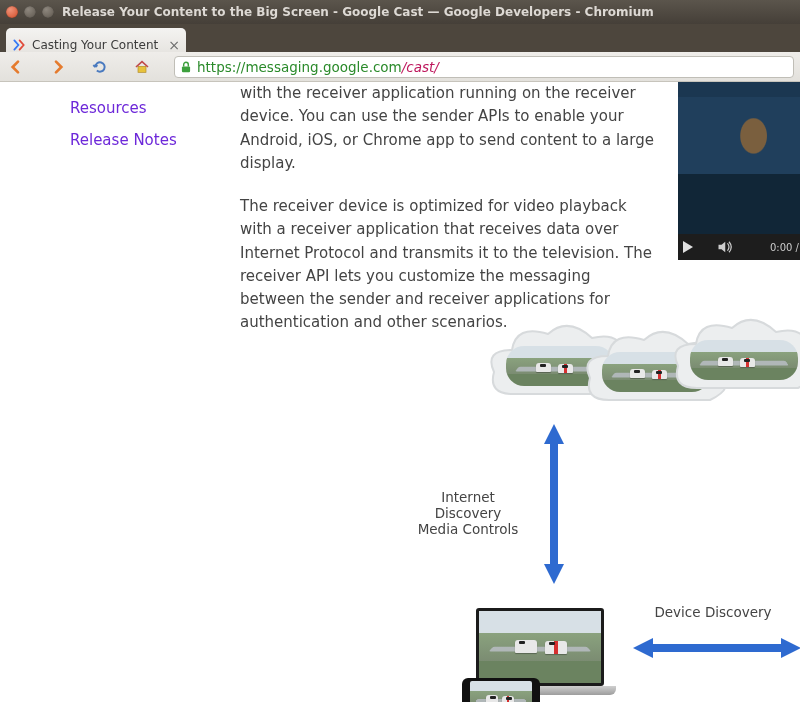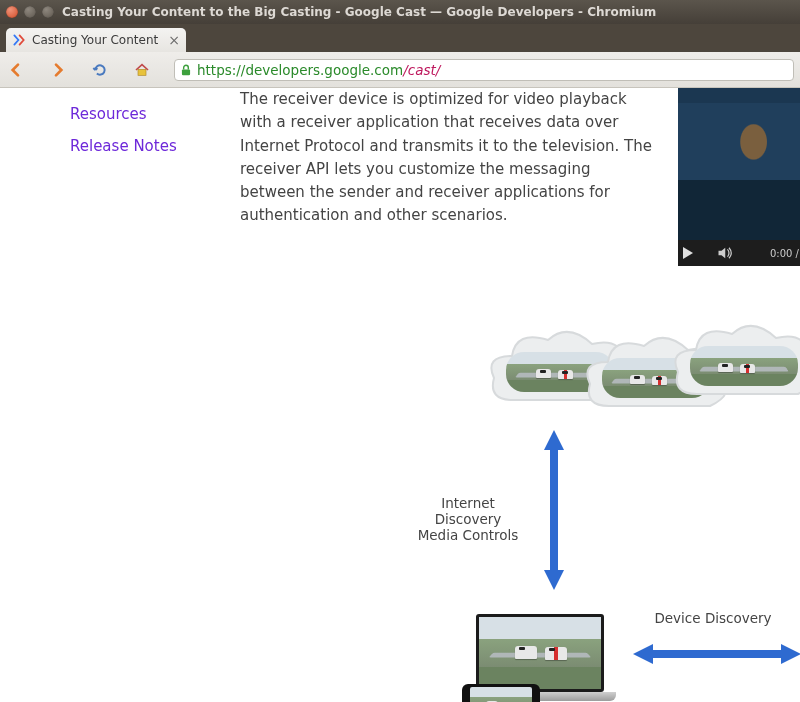--- a/index.html
+++ b/index.html
@@ -8,27 +8,27 @@
   
   .titlebar { height:24px; background:linear-gradient(#5b554c,#453f38); display:flex; align-items:center; color:#ddd9d4; font-size:12px; font-weight:bold; padding-left:6px; }
   .win-btns { display:flex; gap:6px; margin-right:8px; }
   .win-btn { width:12px; height:12px; border-radius:50%; box-shadow:inset 0 0 1px rgba(0,0,0,.6); }
   .wb-close { background:radial-gradient(circle at 35% 30%, #f09379, #d14d29); }
   .wb-min   { background:radial-gradient(circle at 35% 30%, #8e877e, #5d564d); }
   .wb-max   { background:radial-gradient(circle at 35% 30%, #8e877e, #5d564d); }
 
   
   .tabstrip { height:28px; background:#4d463d; display:flex; align-items:flex-end; padding-left:6px; }
-  .tab { height:24px; background:linear-gradient(#f4f3f1,#e7e5e1); border-radius:5px 5px 0 0; display:flex; align-items:center; font-size:12px; color:#3b3b3b; padding:0 6px 0 6px; }
+  .tab { height:24px; background:linear-gradient(#f4f3f1,#e7e5e1); border-radius:5px 5px 0 0; display:flex; align-items:flex-end; font-size:12px; color:#3b3b3b; padding:0 6px 0 6px; }
   .favicon { width:14px; height:14px; margin-right:6px; display:flex; align-items:center; justify-content:center; }
   .favicon svg { width:14px; height:14px; }
   .tab-close { margin-left:10px; color:#6d6d6d; font-size:14px; line-height:1; }
 
   
-  .toolbar { height:36px; background:linear-gradient(#efedea,#e3e1dc); border-bottom:1px solid #c7c4bc; display:flex; align-items:center; padding:0 6px; gap:22px; }
+  .toolbar { height:30px; background:linear-gradient(#efedea,#e3e1dc); border-bottom:1px solid #c7c4bc; display:flex; align-items:center; padding:0 6px; gap:22px; }
   .tbtn { width:20px; height:20px; display:flex; align-items:center; justify-content:center; }
   .tbtn svg { width:16px; height:16px; }
   .url-bar { flex:1; height:22px; background:#fff; border:1px solid #c0beb7; border-radius:4px; display:flex; align-items:center; font-size:13.5px; padding:0 4px; overflow:hidden; }
   .lock { width:14px; height:14px; margin-right:4px; }
   .u-https { color:#2a8a2a; }
   .u-host  { color:#2a8a2a; font-weight:500; }
   .u-path  { color:#be185d;font-style:italic; }
 
   
   .page { height:620px; display:flex; background:#fff; }
@@ -82,21 +82,21 @@
 </style>
 </head>
 <body>
 
 <div class="titlebar">
   <div class="win-btns">
     <div class="win-btn wb-close"></div>
     <div class="win-btn wb-min"></div>
     <div class="win-btn wb-max"></div>
   </div>
-  <span>Casting Your Content to the Big Casting - Google Cast — Google Developers - Chromium</span>
+  <span>Release Your Content to the Big Screen - Google Cast — Google Developers - Chromium</span>
 </div>
 
 <div class="tabstrip">
   <div class="tab">
     <span class="favicon">
       <svg viewBox="0 0 24 24">
           <path d="M4 4 L11 12 L4 20" stroke="#3478f6" stroke-width="3" fill="none" stroke-linecap="round"></path>
           <path d="M13 4 L20 12 L13 20" stroke="#e04a3a" stroke-width="3" fill="none" stroke-linecap="round"></path>
         </svg>
     </span>
@@ -129,33 +129,34 @@
       </svg>
   </span>
   <div class="url-bar">
     <span class="lock">
       <svg viewBox="0 0 24 24">
           <rect x="5" y="11" width="14" height="10" rx="2" fill="#3da03d"></rect>
           <path d="M8 11 V8 a4 4 0 0 1 8 0 V11" stroke="#3da03d" stroke-width="2.5" fill="none"></path>
         </svg>
     </span>
     <span class="u-https">https</span>
-      <span class="u-host">://developers.google.com</span>
+      <span class="u-host">://messaging.google.com</span>
       <span class="u-path">/cast/</span>
   </div>
 </div>
 
 <div class="page">
   <div class="sidebar">
     <div>Resources</div>
     <div>Release Notes</div>
   </div>
 
   <div class="main">
     <div class="article">
+      <p>with the receiver application running on the receiver device. You can use the sender APIs to enable your Android, iOS, or Chrome app to send content to a large display.</p>
       <p>The receiver device is optimized for video playback with a receiver application that receives data over Internet Protocol and transmits it to the television. The receiver API lets you customize the messaging between the sender and receiver applications for authentication and other scenarios.</p>
     </div>
 
     <div class="vid-stub">
       <div class="vid-body"></div>
       <div class="vid-ctrl">
         <div class="vplay"></div>
         <span class="vvol">
           <svg viewBox="0 0 24 18">
               <path d="M2 6 H6 L11 2 V16 L6 12 H2 Z" fill="#ccc"></path>

